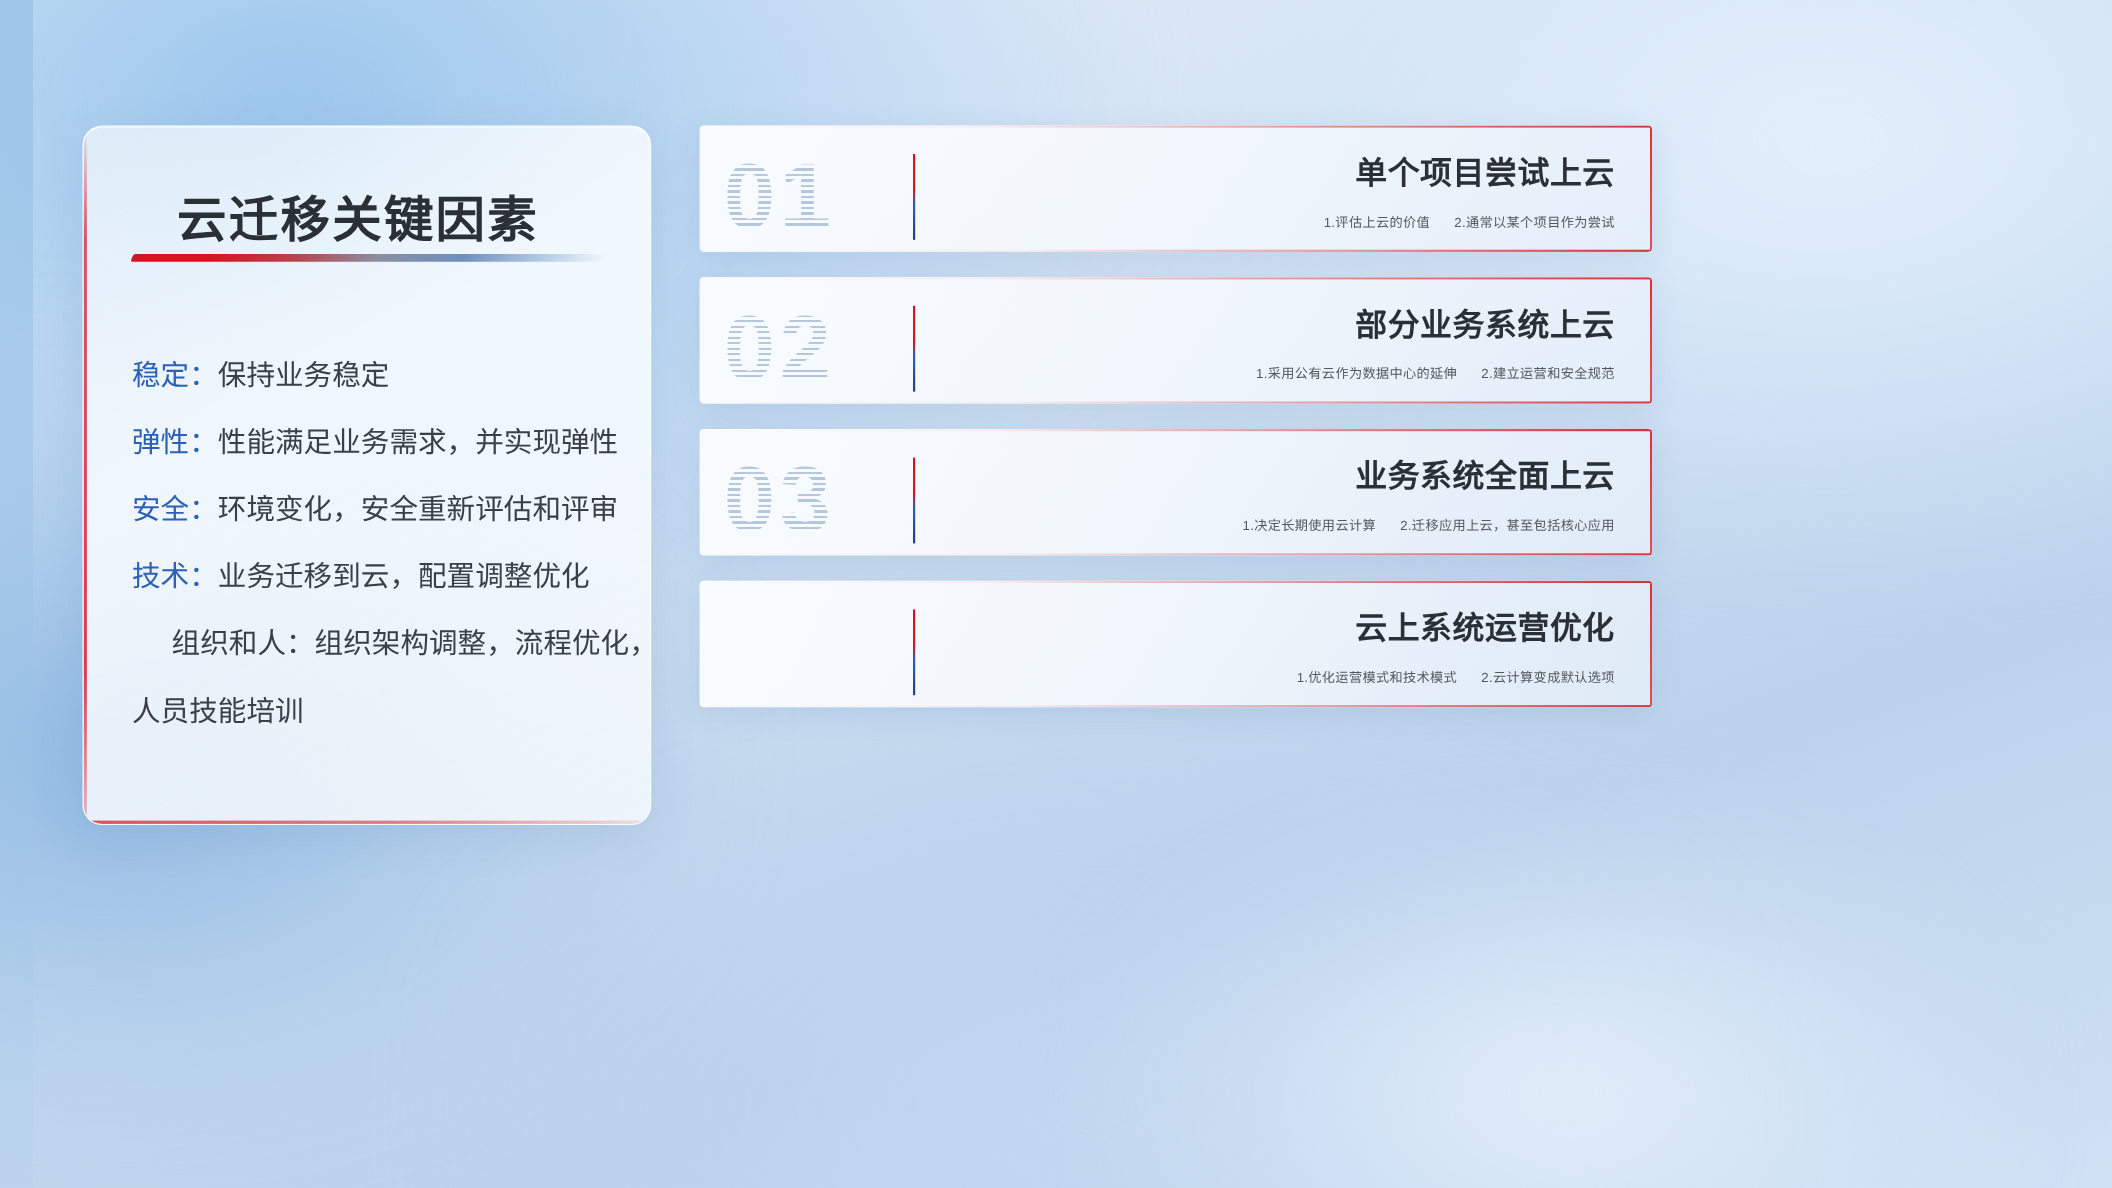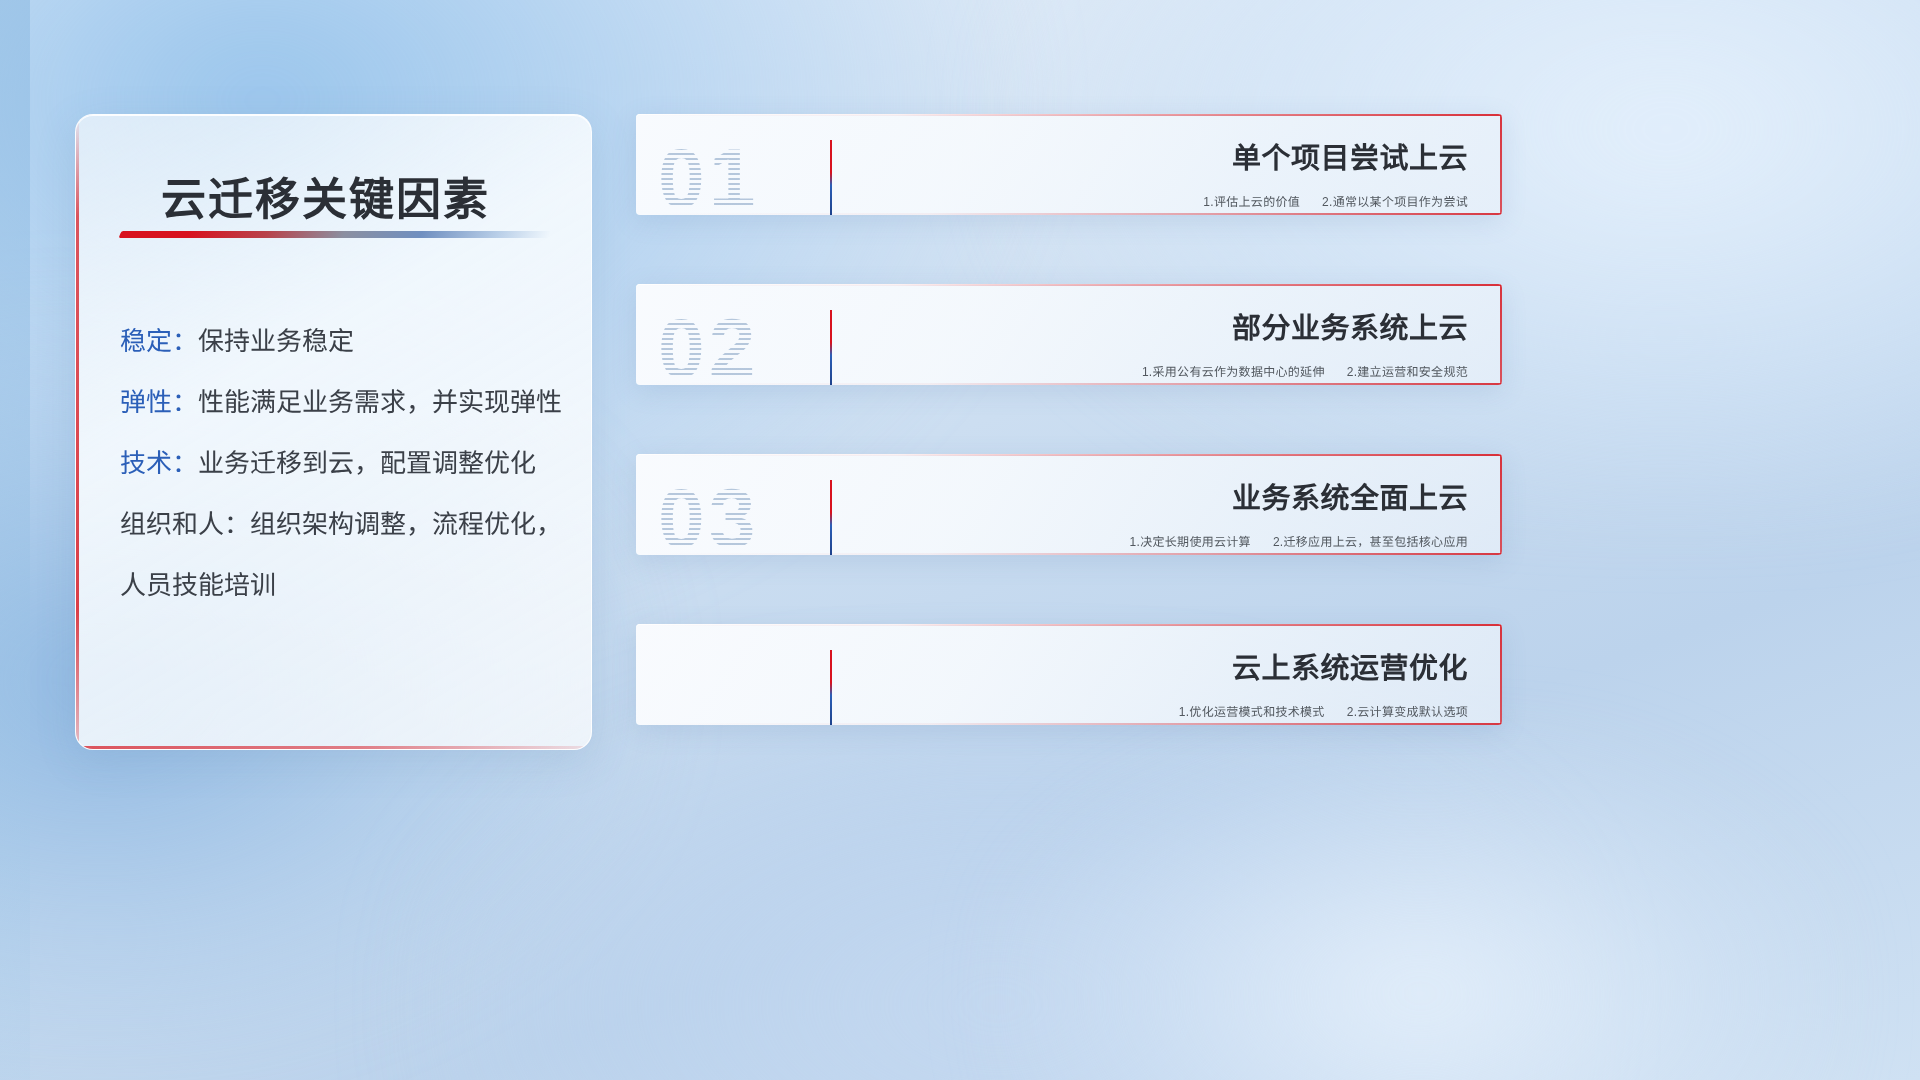--- a/index.html
+++ b/index.html
@@ -89,28 +89,28 @@
   .panel-list {
     position:absolute; left:44px; right:26px; top:196px;
   }
   .panel-item {
     font-size:26px;
     line-height:61px;
     color:#3b4048;
     white-space:nowrap;
   }
   .panel-item .lbl { color:#2b5fb8; }
-  .panel-item .lbl-plain { color:#3b4048; }
+  .panel-item .lbl-plain { color:#3b4048;margin-left:36px; }
 
   
   .cards { position:absolute; left:636px; top:114px; width:866px; }
   .card {
     position:relative;
-    width:866px; height:101px;
-    margin-bottom:69px;
+    width:866px; height:115px;
+    margin-bottom:23px;
     border-radius:4px;
     background:linear-gradient(118deg, rgba(252,253,255,0.94) 0%, rgba(248,251,254,0.90) 38%, rgba(240,246,252,0.82) 70%, rgba(233,241,250,0.74) 100%);
     box-shadow:0 6px 26px rgba(88,126,172,0.16), inset 0 1px 0 rgba(255,255,255,0.95);
     overflow:hidden;
   }
   .card::after{
     content:"";
     position:absolute; right:0; top:0; bottom:0; width:2px;
     background:linear-gradient(180deg, rgba(214,30,40,0.9), rgba(214,30,40,0.75));
   }
@@ -172,20 +172,21 @@
 </div>
 
 <div id="stage">
 
   <section class="left-panel">
     <h1 class="panel-title">云迁移关键因素</h1>
     <div class="title-rule"></div>
     <div class="panel-list" id="panel-list">
         <div class="panel-item"><span class="lbl">稳定：</span><span>保持业务稳定</span></div>
         <div class="panel-item"><span class="lbl">弹性：</span><span>性能满足业务需求，并实现弹性</span></div>
+        <div class="panel-item"><span class="lbl">安全：</span><span>环境变化，安全重新评估和评审</span></div>
         <div class="panel-item"><span class="lbl">技术：</span><span>业务迁移到云，配置调整优化</span></div>
         <div class="panel-item"><span class="lbl-plain">组织和人：</span><span>组织架构调整，流程优化，</span></div>
         <div class="panel-item"><span>人员技能培训</span></div>
       </div>
   </section>
 
   <section class="cards" id="cards">
       <article class="card">
         <div class="card-topline"></div>
         <div class="card-botline"></div>

